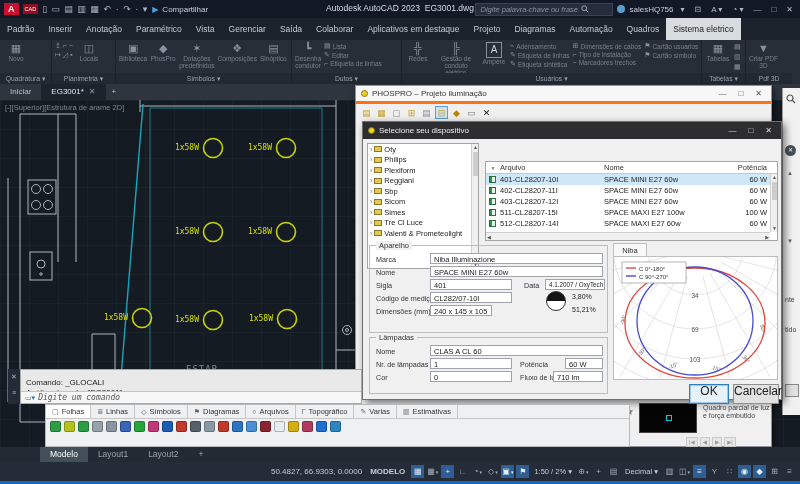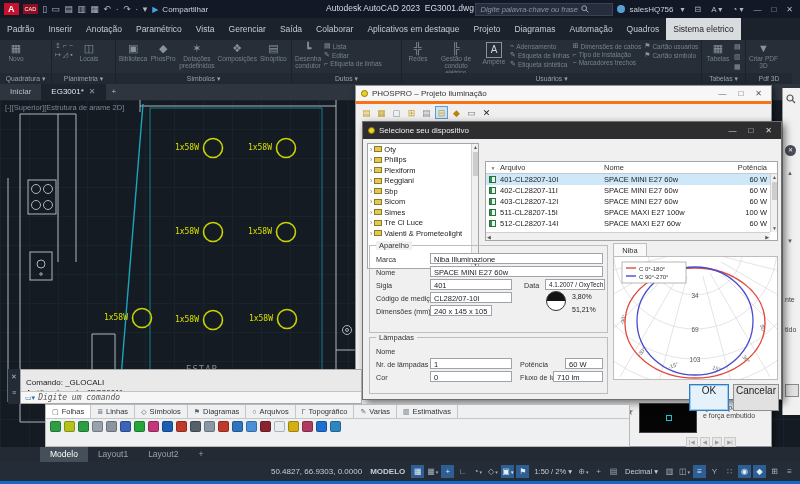--- a/index.html
+++ b/index.html
@@ -82,21 +82,21 @@
 .rp{text-align:right;padding-right:10px}
 .hsb{position:absolute;left:0;bottom:0;height:8px;right:7px;background:#f0f0f0;border-top:1px solid #d0d0d0;display:flex;justify-content:space-between;align-items:center;padding:0 1px;color:#555;font-size:5px}
 .gbox{position:absolute;border:1px solid #bdbdbd}
 .gleg{position:absolute;left:6px;top:-5px;background:#f0f0f0;padding:0 3px;font-size:7.5px;color:#333}
 .glab{position:absolute;font-size:7.2px;color:#333;white-space:nowrap}
 .gfield{position:absolute;height:11px;background:#fff;border:1px solid #9fa4ab;font-size:7.5px;color:#222;padding:1px 3px;white-space:nowrap;overflow:hidden}
 .halfcirc{position:absolute;width:20px;height:20px;border-radius:50%;border:1px solid #333;background:linear-gradient(#141414 50%,#fff 50%)}
 .pct{position:absolute;font-size:7px;color:#222}
 #polartab{position:absolute;left:250px;top:121px;width:34px;height:13px;background:#f8f8f8;border:1px solid #bdbdbd;border-bottom:none;font-size:7.5px;color:#333;text-align:center;line-height:13px}
 #polarpanel{position:absolute;left:250px;top:134px;width:165px;height:124px;background:#fff;border:1px solid #bdbdbd}
-.dbtn{position:absolute;height:27px;background:#e1e1e1;border:1px solid #8f8f8f;font-size:10px;color:#222;text-align:center;line-height:12px}
+.dbtn{position:absolute;height:20px;background:#e1e1e1;border:1px solid #8f8f8f;font-size:12px;color:#222;text-align:center;line-height:12px}
 .dbtn.focus{background:#e5f1fb;border:1px solid #2e7fc2;box-shadow:inset 0 0 0 1px #9fc9ec}
 
 #cmdgrip{left:8px;top:369px;width:12px;height:35px;background:#222b36;color:#aeb8c2;font-size:7px;text-align:center}
 #cmd{left:20px;top:369px;width:342px;height:35px;background:#e9e9e9;border:1px solid #a9a9a9;font-family:"DejaVu Sans Mono",monospace}
 #cmd .hist{font-size:8px;color:#1a1a1a;padding:8px 5px;line-height:10px;white-space:pre}
 #cmd .inrow{position:absolute;left:0;right:0;bottom:0;height:12px;background:#f6f6f6;border-top:1px solid #c4c4c4;display:flex;align-items:center;gap:3px;padding:0 4px;font-size:8px;color:#555}
 #cmd .inrow .pr{font-style:italic;font-family:"DejaVu Sans Mono",monospace}
 
 #bpal{left:45px;top:404px;width:585px;height:43px;background:#eef0f1;border:1px solid #b9b9b9}
 #ptabs{display:flex;height:14px;border-bottom:1px solid #c6c6c6}
@@ -499,20 +499,21 @@
       <span class="halfcirc" style="left:176px;top:45px"></span>
       <span class="pct" style="left:202px;top:47px">3,80%</span>
       <span class="pct" style="left:202px;top:60px">51,21%</span>
       <span class="glab" style="left:6px;top:61px">Dimensões (mm)</span>
       <span class="gfield" style="left:60px;top:59px;width:62px">240 x 145 x 105</span>
     </div>
 
     <div class="gbox" style="left:6px;top:215px;width:239px;height:57px">
       <span class="gleg">Lâmpadas</span>
       <span class="glab" style="left:6px;top:9px">Nome</span>
+      <span class="gfield" style="left:60px;top:7px;width:173px">CLAS A CL 60</span>
       <span class="glab" style="left:6px;top:22px">Nr. de lâmpadas</span>
       <span class="gfield" style="left:60px;top:20px;width:82px">1</span>
       <span class="glab" style="left:150px;top:22px">Potência</span>
       <span class="gfield" style="left:195px;top:20px;width:38px">60 W</span>
       <span class="glab" style="left:6px;top:35px">Cor</span>
       <span class="gfield" style="left:60px;top:33px;width:82px">0</span>
       <span class="glab" style="left:150px;top:35px">Fluxo de luz</span>
       <span class="gfield" style="left:183px;top:33px;width:50px">710 lm</span>
     </div>
 

